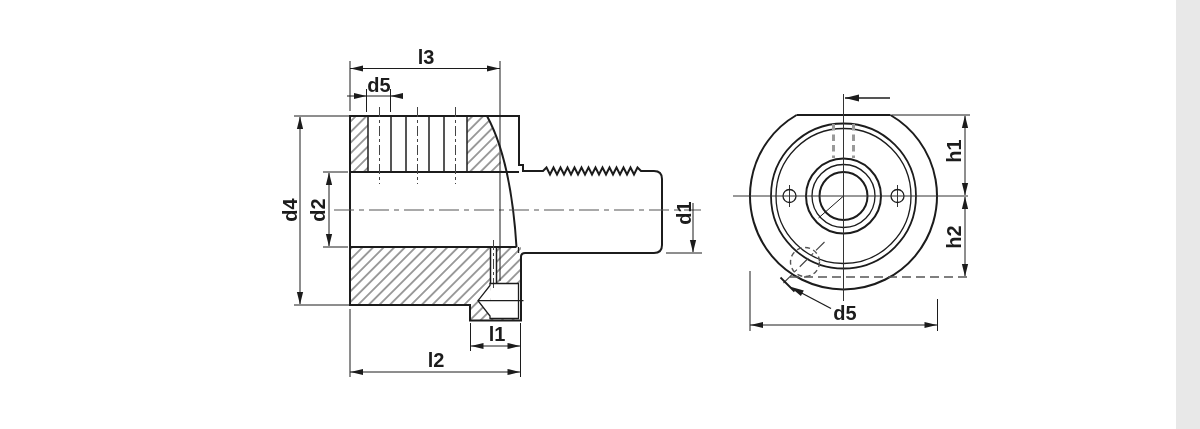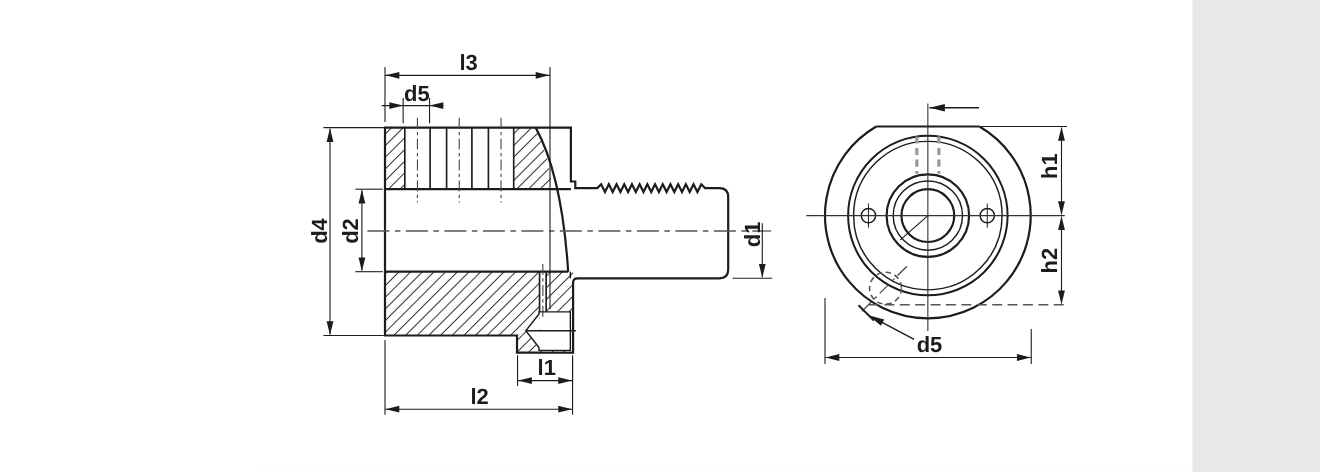--- a/index.html
+++ b/index.html
@@ -1,17 +1,17 @@
 <!DOCTYPE html>
 <html style="--bg: #ffffff; --ink: #1c1c1c; --centerline: #555555; --hidden-gray: #9a9a9a; --hidden-dash: #555555;"><head>
 <meta charset="utf-8">
 <style>
   html,body{margin:0;padding:0;}
   body{background:#e8e8e8;font-family:"Liberation Sans", sans-serif;}
-  #stage{position:relative;width:1084px;height:429px;background:var(--bg,#fff);overflow:hidden;}
+  #stage{position:relative;width:1176px;height:429px;background:var(--bg,#fff);overflow:hidden;}
   svg{display:block;}
   .ink{stroke:var(--ink,#1c1c1c);fill:none;}
   .w2{stroke-width:2;}
   .w18{stroke-width:1.8;}
   .w15{stroke-width:1.5;}
   .w13{stroke-width:1.3;}
   .w1{stroke-width:1;}
   .dim{stroke:var(--ink,#1c1c1c);stroke-width:1;fill:none;}
   .arrow{fill:var(--ink,#1c1c1c);stroke:none;}
   .cl{stroke:var(--centerline,#555);stroke-width:1.2;fill:none;stroke-dasharray:20 5 5 5;}

